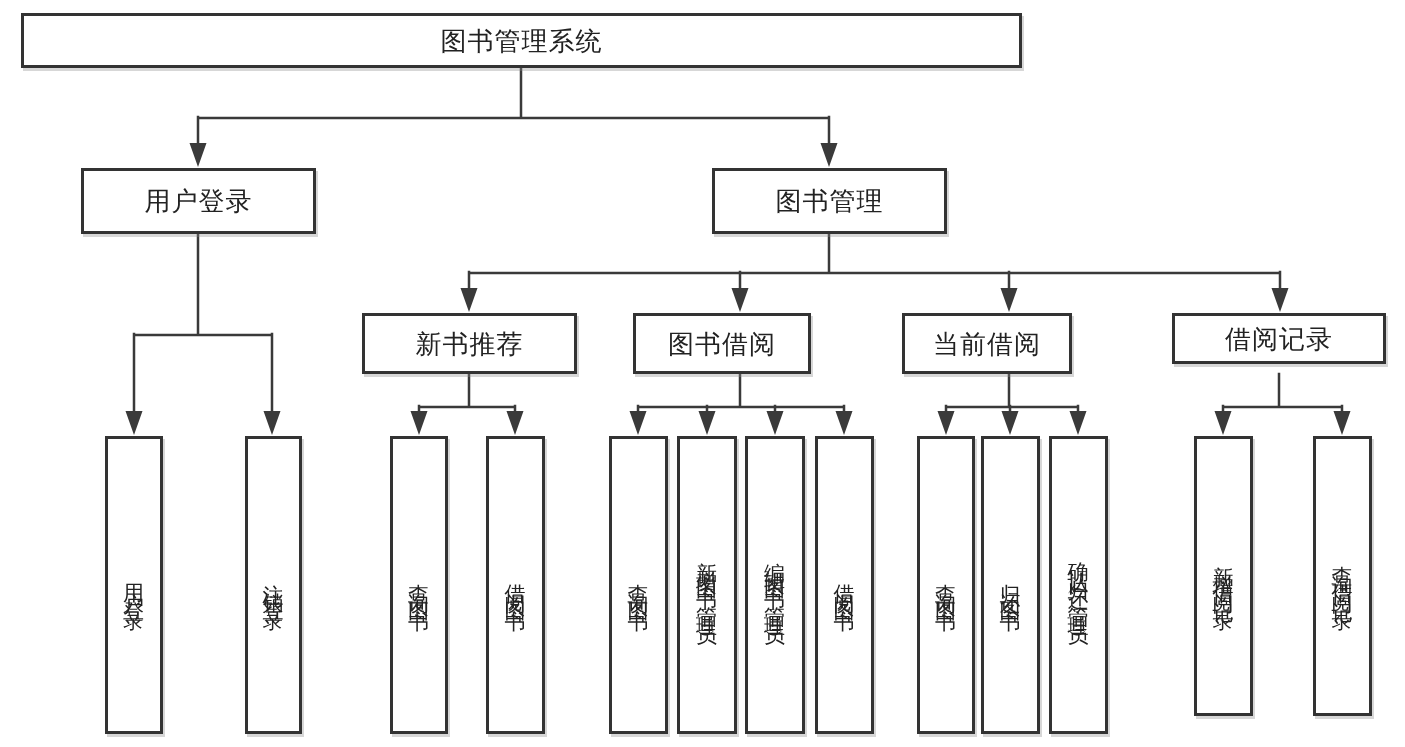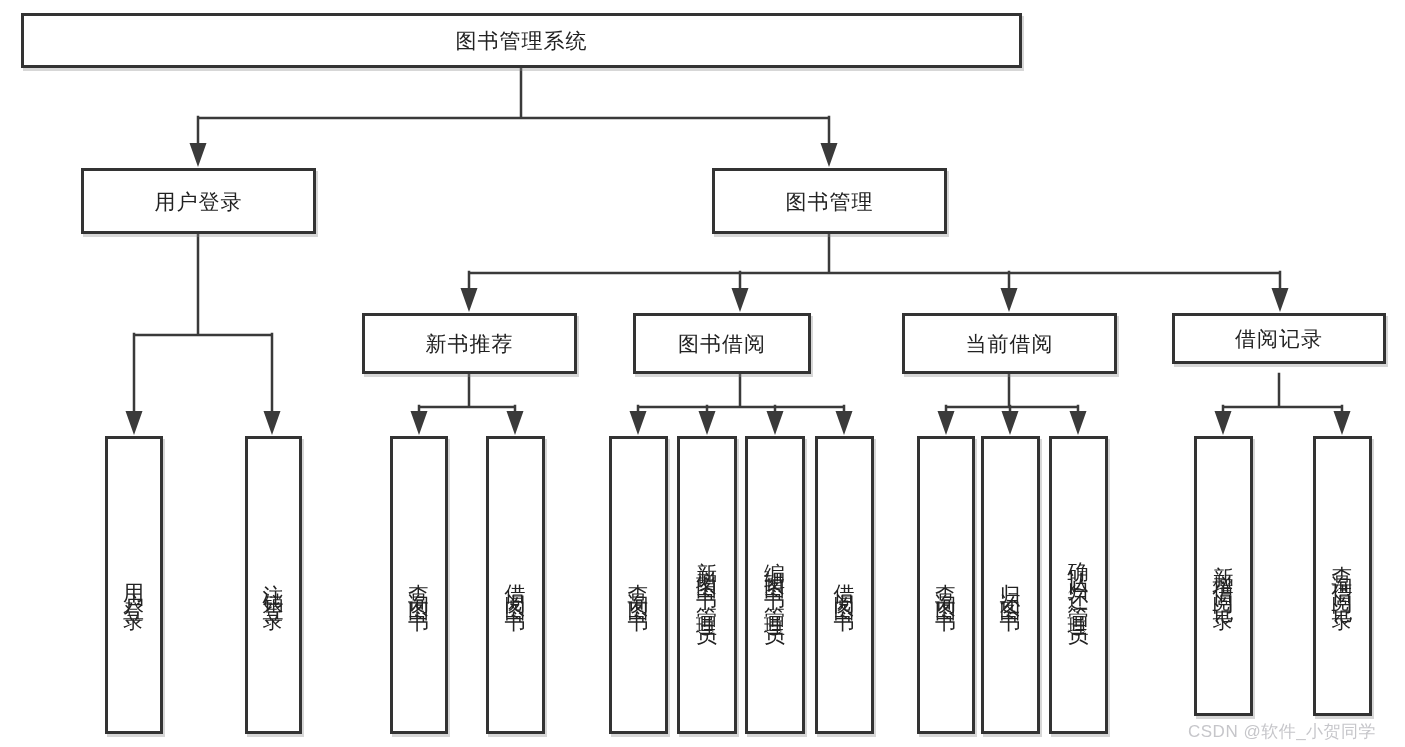--- a/index.html
+++ b/index.html
@@ -13,21 +13,21 @@
   }
   .stage{position:relative;width:1405px;height:747px;}
   .wires{position:absolute;left:0;top:0;width:1405px;height:747px;}
   .hbox,.vbox{
     position:absolute;box-sizing:border-box;background:#fff;
     border:3px solid var(--border);
     box-shadow:2px 3px 0 rgba(140,140,140,0.35);
     display:flex;align-items:center;justify-content:center;
   }
   .hbox .label{
-    font-size:21px;color:var(--text);letter-spacing:1px;
+    font-size:26px;color:var(--text);letter-spacing:1px;
     white-space:nowrap;line-height:1;
   }
   .vbox .vtext{
     writing-mode:vertical-rl;text-orientation:mixed;
     font-size:21px;color:var(--text);letter-spacing:9px;
     line-height:1;white-space:nowrap;
   }
   .watermark{
     position:absolute;left:1188px;top:720px;width:215px;
     font-size:17px;color:var(--watermark);white-space:nowrap;
@@ -69,21 +69,21 @@
   <div class="hbox" style="left:362px;top:313px;width:215px;height:61px">
     <span class="label">新书推荐</span>
   </div>
 
   <div class="hbox" style="left:712px;top:168px;width:235px;height:66px">
     <span class="label">图书管理</span>
   </div>
   <div class="hbox" style="left:633px;top:313px;width:178px;height:61px">
     <span class="label">图书借阅</span>
   </div>
-  <div class="hbox" style="left:902px;top:313px;width:215px;height:61px">
+  <div class="hbox" style="left:902px;top:313px;width:170px;height:61px">
     <span class="label">当前借阅</span>
   </div>
   <div class="hbox" style="left:1172px;top:313px;width:214px;height:51px">
     <span class="label">借阅记录</span>
   </div>
 
   <div class="vbox" style="left:105px;top:436px;width:58px;height:298px">
     <span class="vtext">用户登录</span>
   </div>
   <div class="vbox" style="left:245px;top:436px;width:57px;height:298px">
@@ -120,14 +120,13 @@
     <span class="vtext">确认归还（管理员）</span>
   </div>
 
   <div class="vbox" style="left:1194px;top:436px;width:59px;height:280px">
     <span class="vtext">新增借阅记录</span>
   </div>
   <div class="vbox" style="left:1313px;top:436px;width:59px;height:280px">
     <span class="vtext">查询借阅记录</span>
   </div>
 
-  <div class="watermark">CSDN @软件_小贺同学</div>
 </div>
 
 </body></html>

